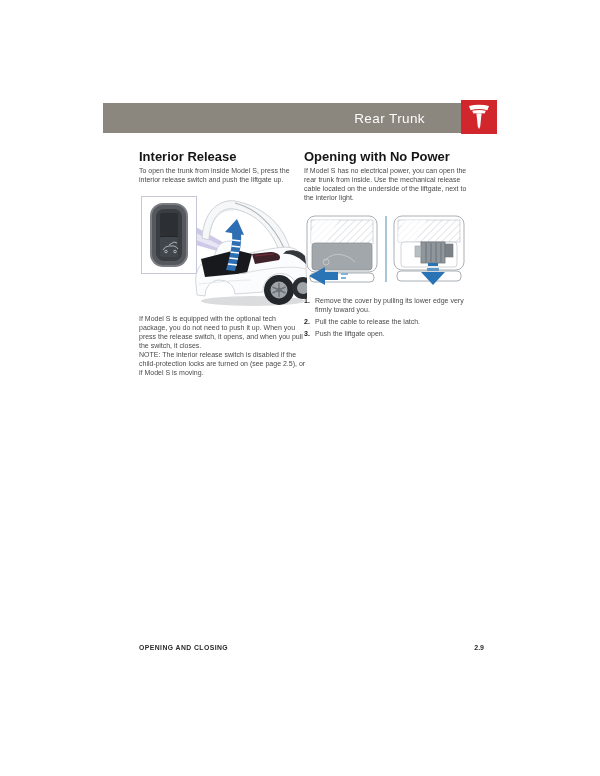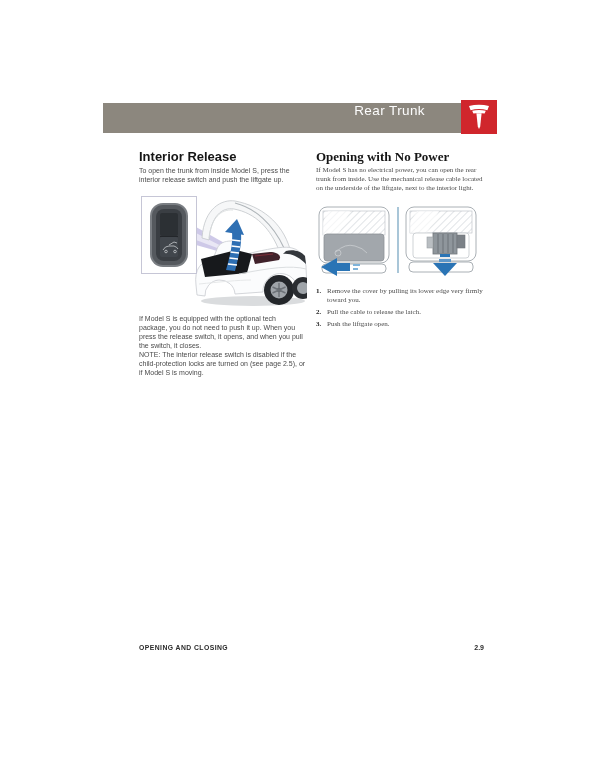--- a/index.html
+++ b/index.html
@@ -6,33 +6,33 @@
   body{
     width:600px;height:776px;background:#ffffff;
     font-family:"Liberation Sans", sans-serif;
     -webkit-font-smoothing:antialiased;
   }
   .page{position:relative;width:600px;height:776px;background:#fff;overflow:hidden;}
 
   
   .header-bar{
     position:absolute;left:103px;top:103px;width:370px;height:30px;
-    background:#8c877e;display:flex;align-items:flex-start;justify-content:flex-end;
+    background:#8c877e;display:flex;align-items:center;justify-content:flex-end;
     box-sizing:border-box;padding-right:48px;
   }
   .header-title{color:#fdfdfd;font-size:13.5px;letter-spacing:.4px;font-weight:400;}
   .logo-box{
     position:absolute;left:461px;top:100px;width:36px;height:34px;
     background:#d0262c;display:flex;align-items:center;justify-content:center;
   }
 
   
   .col{position:absolute;top:152px;}
   .col-left{left:139px;width:167px;}
-  .col-right{left:316px;width:168px;font-family:Liberation Serif, serif;}
+  .col-right{left:304px;width:168px;}
   h2.section-heading{
     margin:0 0 4px 0;font-size:13px;line-height:10px;font-weight:bold;color:#151515;
   }
   p.body-text{
     margin:0;font-size:7px;line-height:9px;color:#4b4b4b;
   }
   .fig-car{margin:8px 0 0 0;width:168px;height:118px;}
   .para-gap{margin-top:5px;}
   .note-gap{margin-top:5px;}
 

